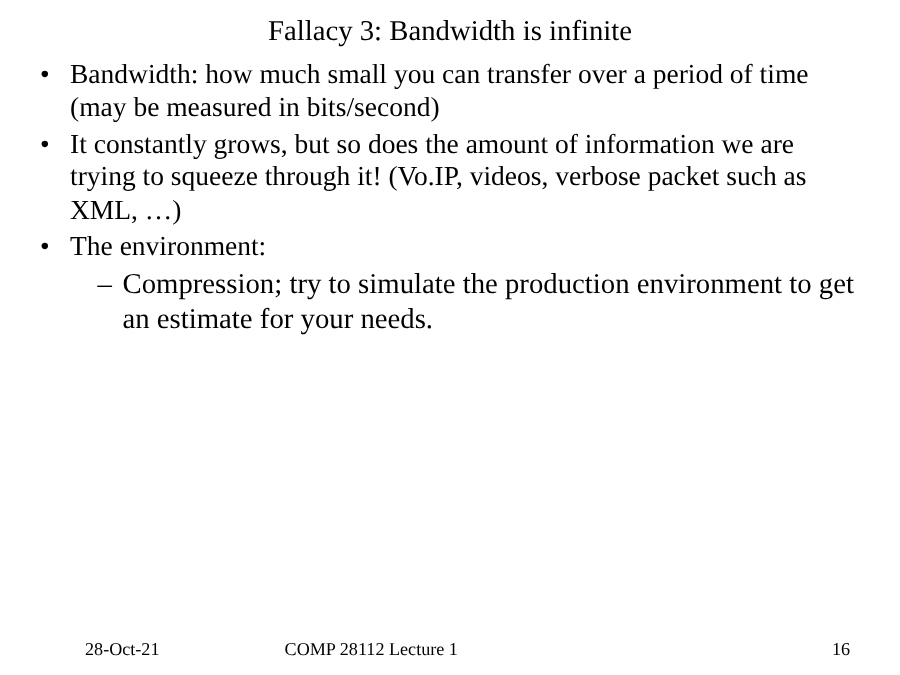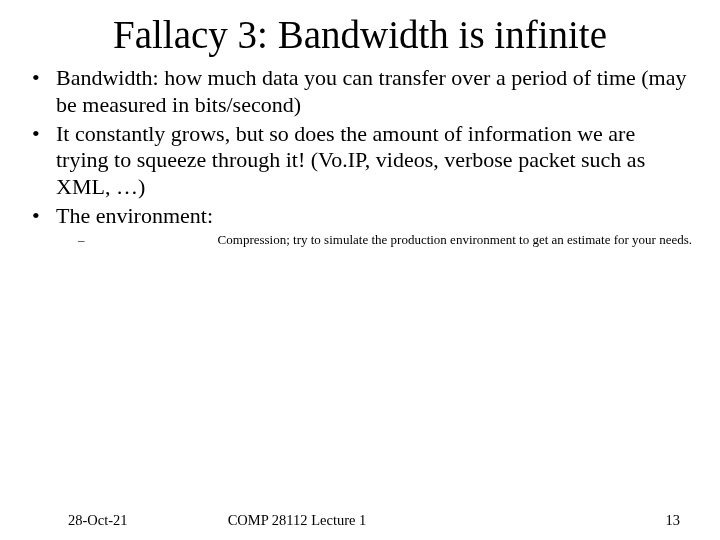--- a/index.html
+++ b/index.html
@@ -14,21 +14,21 @@
     position: relative;
   }
   .slide {
     width: 720px;
     height: 540px;
     position: relative;
     box-sizing: border-box;
   }
   .title {
     text-align: center;
-    font-size: 39px;
+    font-size: 23px;
     font-weight: normal;
     padding-top: 12px;
     padding-bottom: 8px;
   }
   .body {
     padding: 0 28px 0 28px;
     font-size: 22px;
     line-height: 1.22;
   }
   ul.main {
@@ -45,22 +45,21 @@
     content: "•";
     position: absolute;
     left: 4px;
     top: 0;
     font-size: 22px;
   }
   ul.sub {
     list-style: none;
     margin: 2px 0 0 0;
     padding: 0 0 0 20px;
-    font-size: 13px;
-    text-align: right;
+    font-size: 23px;
   }
   ul.sub > li {
     position: relative;
     padding-left: 22px;
     margin-bottom: 2px;
   }
   ul.sub > li::before {
     content: "–";
     position: absolute;
     left: 2px;
@@ -94,35 +93,35 @@
 </head>
 <body>
 
 <div class="slide">
 
   <div class="title">Fallacy 3: Bandwidth is infinite</div>
 
   <div class="body">
     <ul class="main">
       <li>
-        <span class="uword">Bandwidth</span><span>: how much data you can transfer over a period of time (may be measured in bits/second)</span>
+        <span class="uword">Bandwidth</span><span>: how much small you can transfer over a period of time (may be measured in bits/second)</span>
       </li>
       <li>
         <span>It constantly grows, but so does the amount of information we are trying to squeeze through it! (Vo.IP, videos, verbose packet such as XML, …)</span>
       </li>
       <li>
         <span>The environment:</span>
         <ul class="sub">
           <li>
             <span>Compression; try to simulate the production environment to get an estimate for your needs.</span>
           </li>
         </ul>
       </li>
     </ul>
   </div>
 
   <div class="footer">
     <span class="date">28-Oct-21</span>
     <span class="course">COMP 28112 Lecture 1</span>
-    <span class="pagenum">13</span>
+    <span class="pagenum">16</span>
   </div>
 
 </div>
 
 </body></html>

